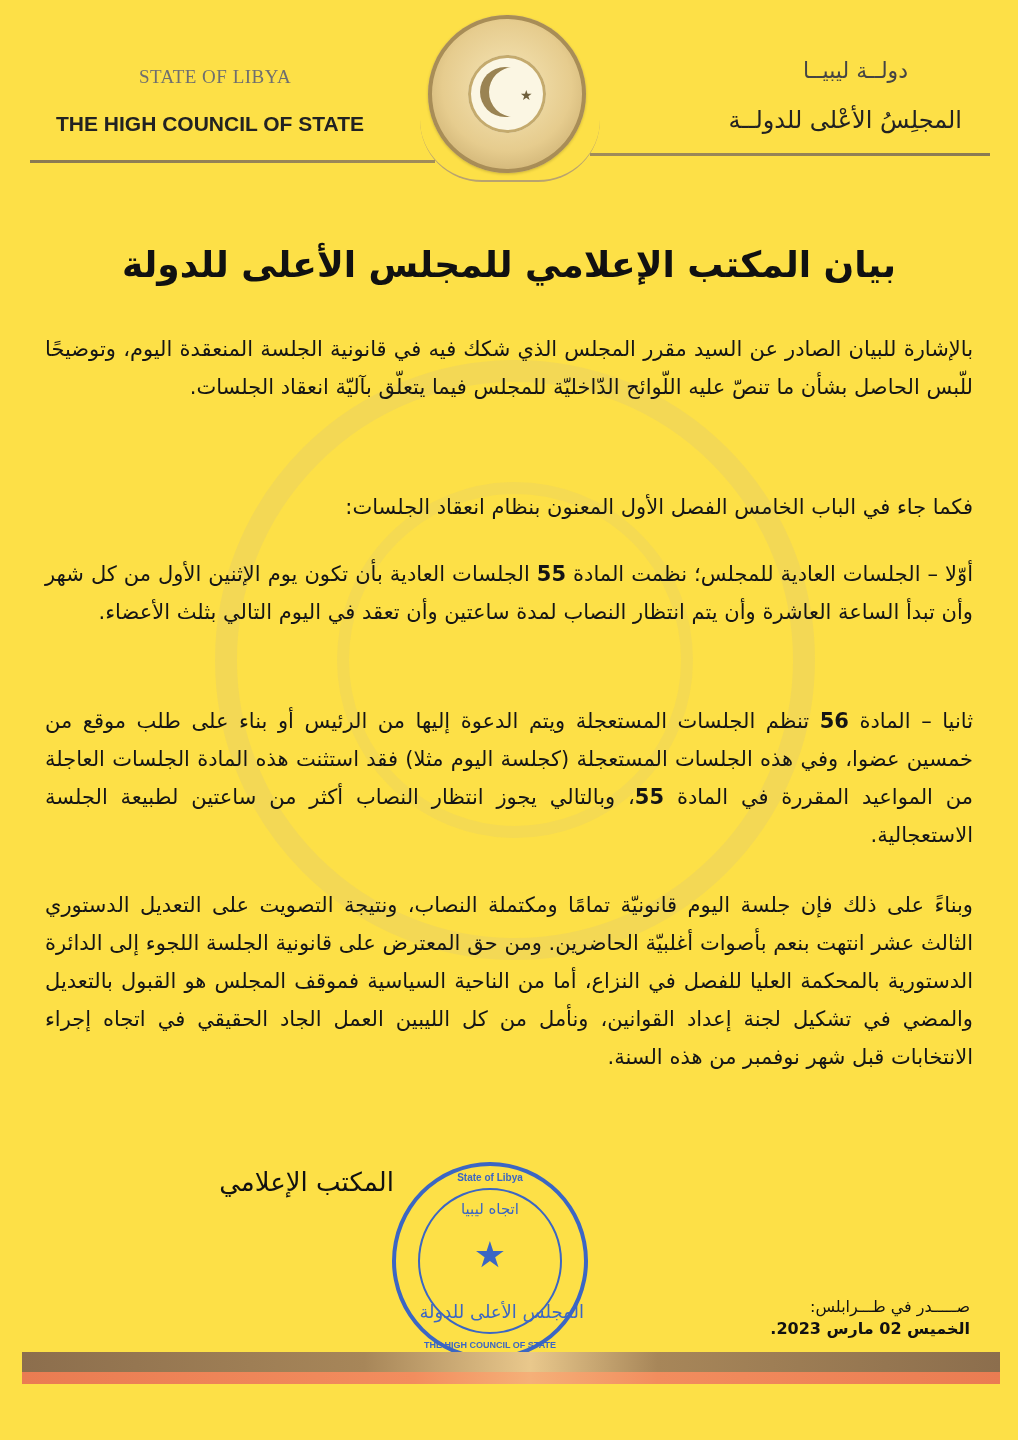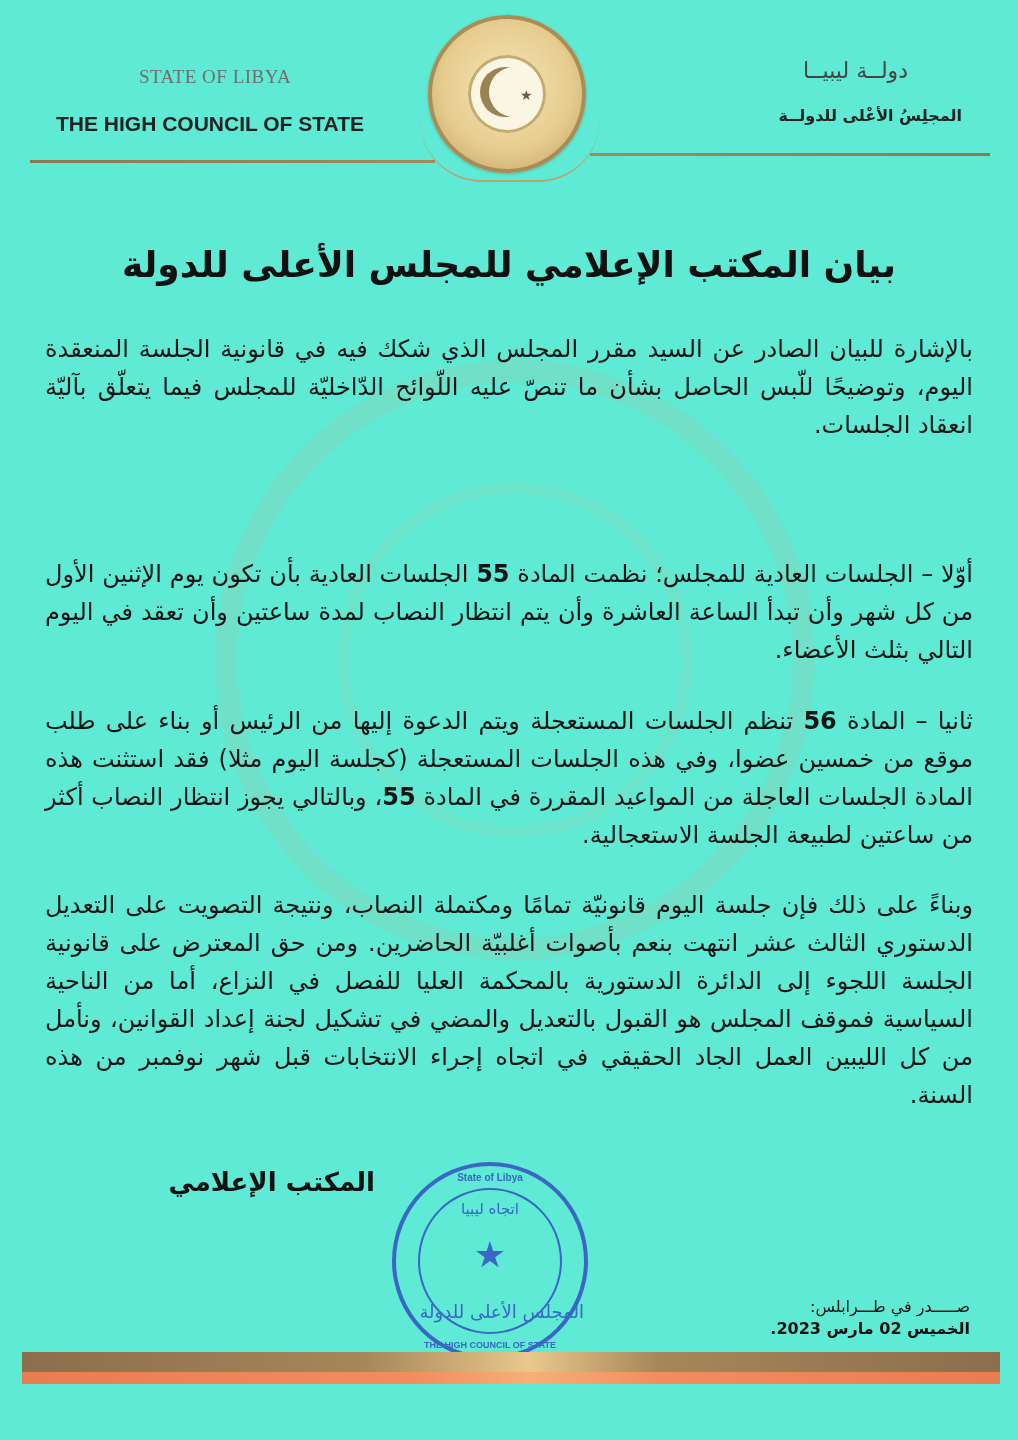--- a/index.html
+++ b/index.html
@@ -3,21 +3,21 @@
 <meta charset="utf-8">
 <style>
   html, body { margin: 0; padding: 0; }
   body {
     width: 1018px; height: 1440px; overflow: hidden;
     background: #fdfbe6;
     position: relative;
     font-family: "DejaVu Sans", sans-serif;
     color: #1a1a1a;
   }
-  .page { position: absolute; inset: 0; background: #5eead4; }
+  .page { position: absolute; inset: 0; background: #fde047; }
 
   
   .watermark {
     position: absolute; left: 215px; top: 360px; width: 600px; height: 600px;
     border-radius: 50%;
     border: 22px solid rgba(200,185,150,0.18);
     box-sizing: border-box;
   }
   .watermark::before {
     content: ""; position: absolute; left: 100px; top: 100px; right: 100px; bottom: 100px;
@@ -32,21 +32,21 @@
   .hdr-en2 {
     position: absolute; left: 56px; top: 112px;
     font-family: "Liberation Sans", sans-serif; font-weight: bold; font-size: 21px; color: #222;
   }
   .hdr-ar1 {
     position: absolute; right: 110px; top: 58px; direction: rtl;
     font-size: 22px; color: #444;
   }
   .hdr-ar2 {
     position: absolute; right: 56px; top: 106px; direction: rtl;
-    font-size: 16px; font-weight: bold; color: #222;
+    font-size: 24px; font-weight: normal; color: #222;
   }
   .rule-left {
     position: absolute; left: 30px; top: 160px; width: 405px; height: 3px;
     background: linear-gradient(90deg, #8a7a52, #a08c5a);
   }
   .rule-right {
     position: absolute; left: 590px; top: 153px; width: 400px; height: 3px;
     background: linear-gradient(90deg, #a08c5a, #8a7a52);
   }
   .rule-curve {
@@ -74,34 +74,34 @@
 
   
   .title {
     position: absolute; left: 100px; right: 100px; top: 244px; text-align: center; direction: rtl;
     font-size: 36px; font-weight: bold; color: #111;
   }
 
   
   .para {
     position: absolute; left: 45px; right: 45px; direction: rtl; text-align: justify;
-    font-size: 24px; line-height: 38px; color: #151515;
+    font-size: 21px; line-height: 38px; color: #151515;
     text-align-last: right;
   }
   .p1 { top: 330px; }
   .p2 { top: 488px; }
   .p3 { top: 555px; }
   .p4 { top: 702px; }
   .p5 { top: 886px; }
   .para b { font-weight: bold; }
 
   
   .sig {
-    position: absolute; right: 643px; top: 1160px; direction: rtl; text-align: right;
-    font-size: 26px; font-weight: bold; line-height: 44px; color: #111;
+    position: absolute; right: 624px; top: 1160px; direction: rtl; text-align: right;
+    font-size: 26px; font-weight: normal; line-height: 44px; color: #111;
   }
   .stamp {
     position: absolute; left: 392px; top: 1162px; width: 196px; height: 198px; border-radius: 50%;
     border: 4px solid #3b66c4; box-sizing: border-box;
   }
   .stamp::before {
     content: ""; position: absolute; left: 22px; top: 22px; right: 22px; bottom: 22px;
     border-radius: 50%; border: 2px solid #3b66c4;
   }
   .stamp-top {
@@ -157,20 +157,21 @@
   <div class="emblem">
     <div class="emblem-inner">
       <div class="crescent"></div>
       <div class="emblem-star">★</div>
     </div>
   </div>
 
   <div class="title">بيان المكتب الإعلامي للمجلس الأعلى للدولة</div>
 
   <div class="para p1">بالإشارة للبيان الصادر عن السيد مقرر المجلس الذي شكك فيه في قانونية الجلسة المنعقدة اليوم، وتوضيحًا للّبس الحاصل بشأن ما تنصّ عليه اللّوائح الدّاخليّة للمجلس فيما يتعلّق بآليّة انعقاد الجلسات.</div>
+  <div class="para p2">فكما جاء في الباب الخامس الفصل الأول المعنون بنظام انعقاد الجلسات:</div>
   <div class="para p3"><span>أوّلا – الجلسات العادية للمجلس؛ نظمت المادة </span><b>55</b><span> الجلسات العادية بأن تكون يوم الإثنين الأول من كل شهر وأن تبدأ الساعة العاشرة وأن يتم انتظار النصاب لمدة ساعتين وأن تعقد في اليوم التالي بثلث الأعضاء.</span></div>
   <div class="para p4"><span>ثانيا – المادة </span><b>56</b><span> تنظم الجلسات المستعجلة ويتم الدعوة إليها من الرئيس أو بناء على طلب موقع من خمسين عضوا، وفي هذه الجلسات المستعجلة (كجلسة اليوم مثلا) فقد استثنت هذه المادة الجلسات العاجلة من المواعيد المقررة في المادة </span><b>55</b><span>، وبالتالي يجوز انتظار النصاب أكثر من ساعتين لطبيعة الجلسة الاستعجالية.</span></div>
   <div class="para p5">وبناءً على ذلك فإن جلسة اليوم قانونيّة تمامًا ومكتملة النصاب، ونتيجة التصويت على التعديل الدستوري الثالث عشر انتهت بنعم بأصوات أغلبيّة الحاضرين. ومن حق المعترض على قانونية الجلسة اللجوء إلى الدائرة الدستورية بالمحكمة العليا للفصل في النزاع، أما من الناحية السياسية فموقف المجلس هو القبول بالتعديل والمضي في تشكيل لجنة إعداد القوانين، ونأمل من كل الليبين العمل الجاد الحقيقي في اتجاه إجراء الانتخابات قبل شهر نوفمبر من هذه السنة.</div>
 
   <div class="sig">
     <div>المكتب الإعلامي</div>
   </div>
 
   <div class="stamp">
     <div class="stamp-top">State of Libya</div>

